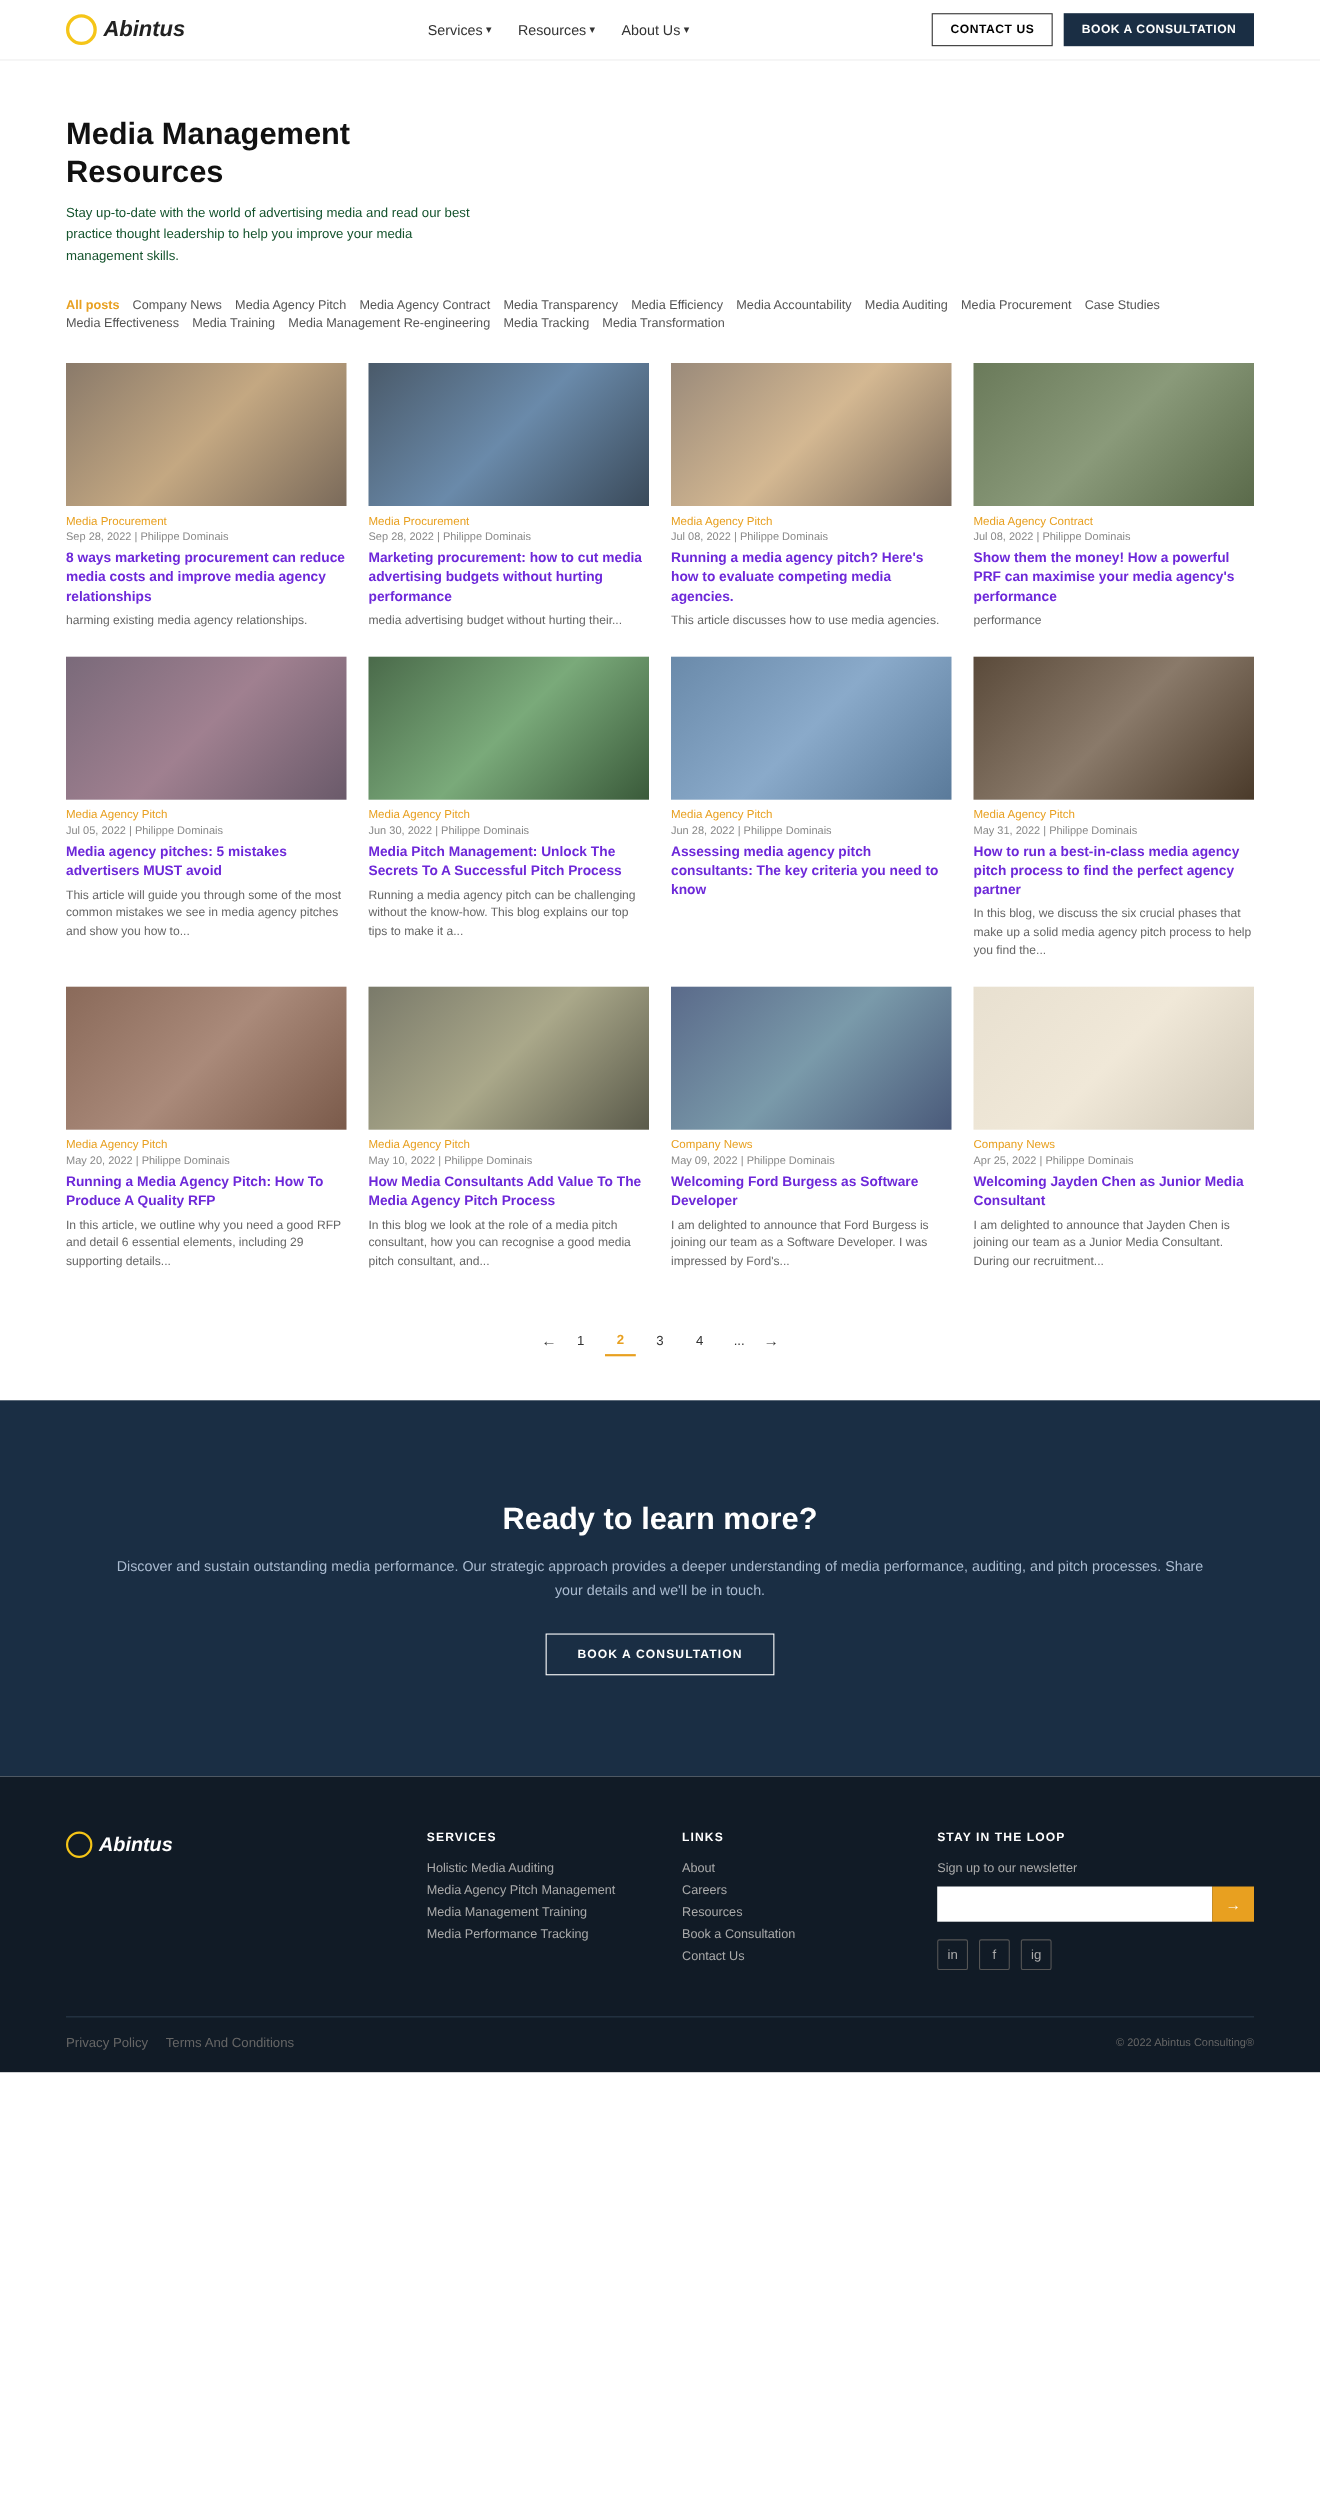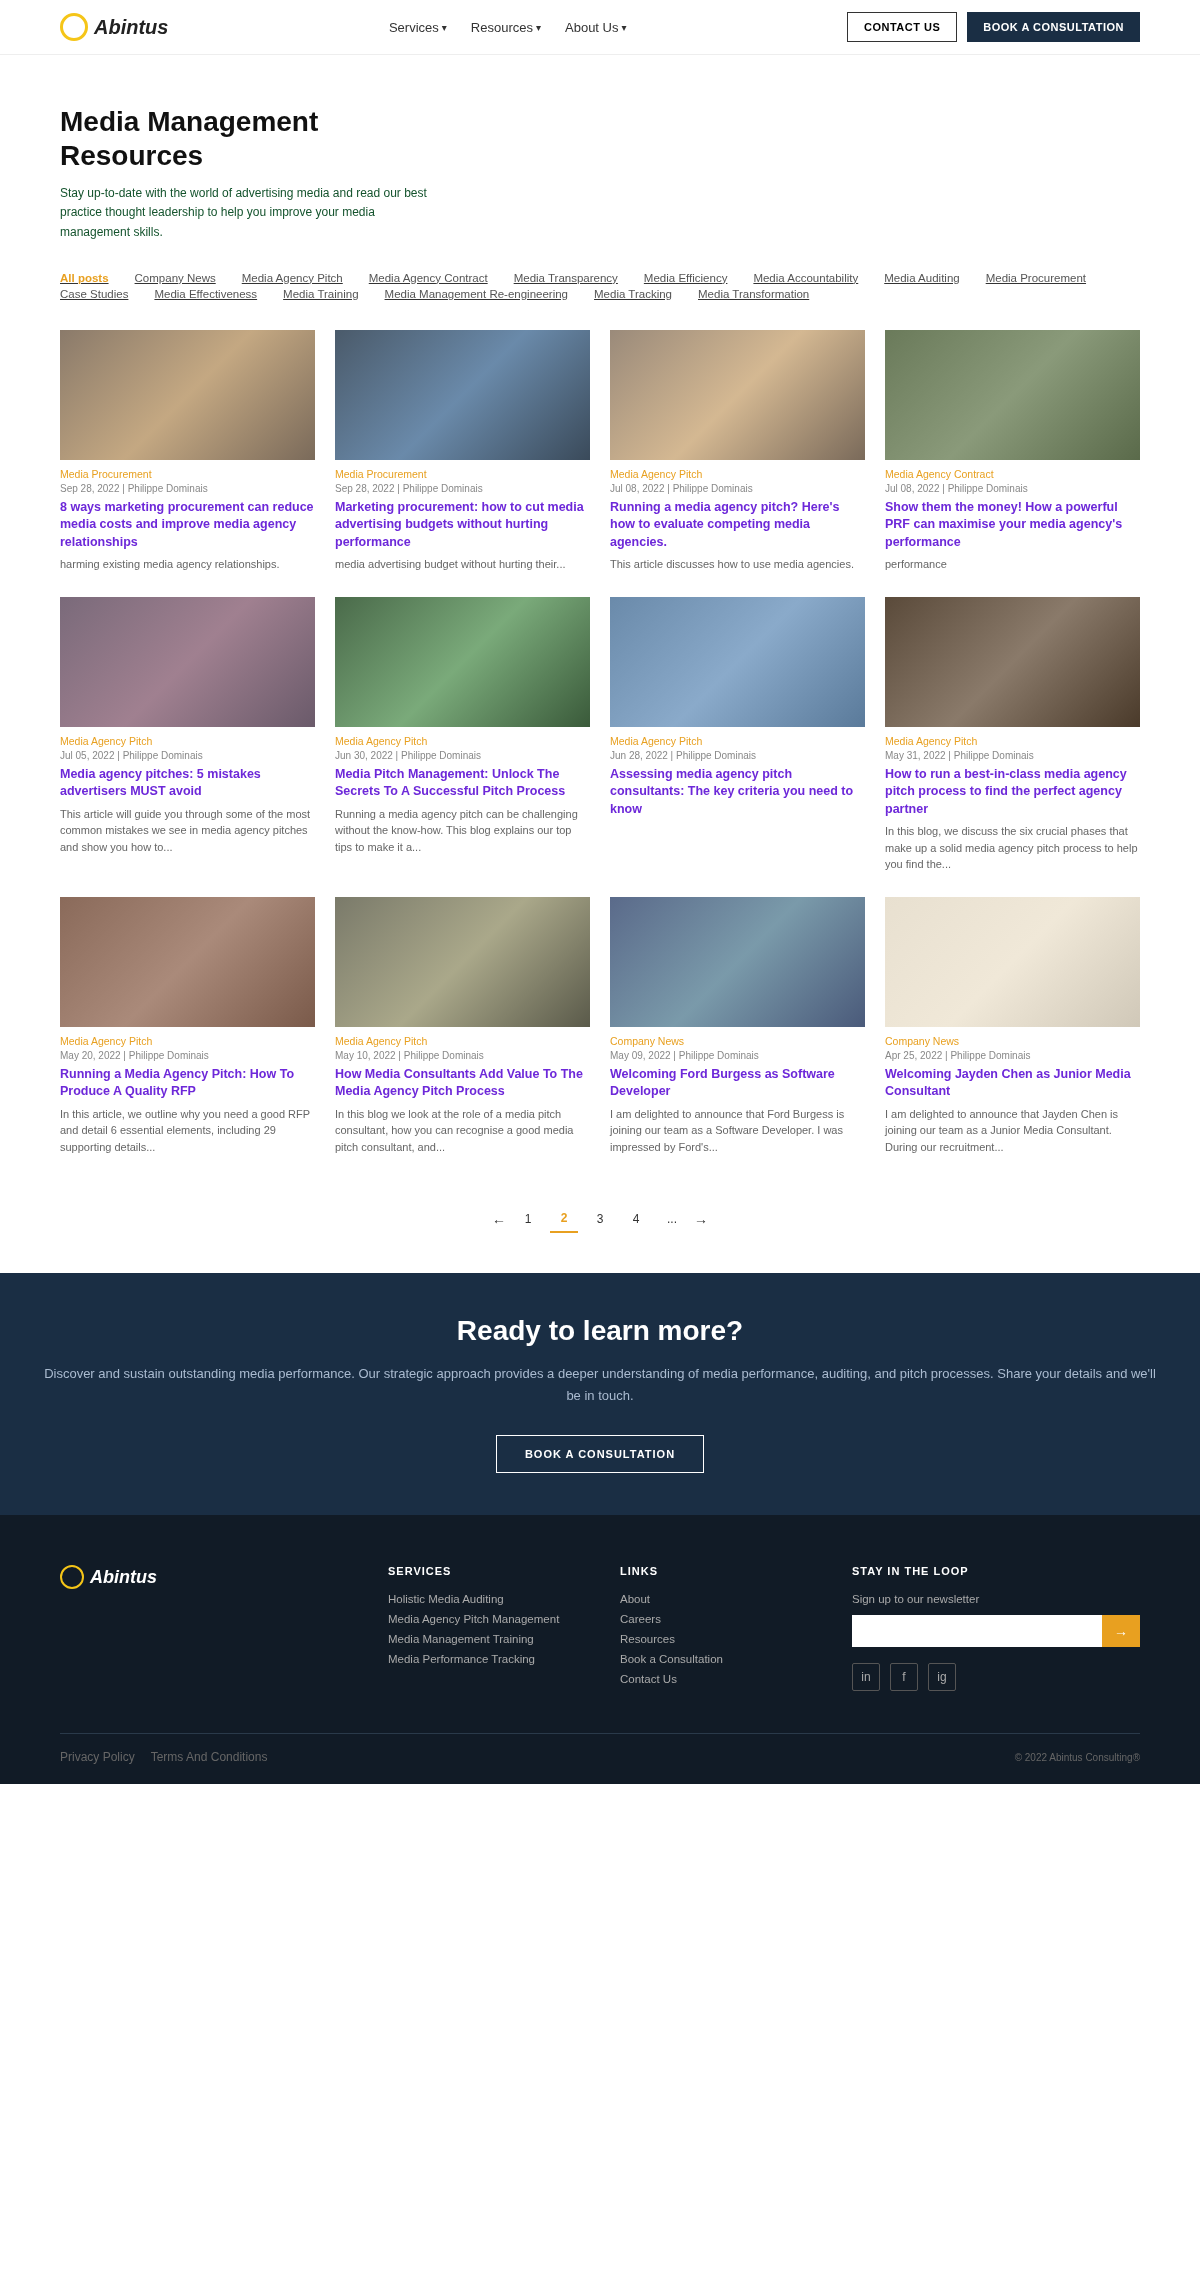--- a/index.html
+++ b/index.html
@@ -17,21 +17,21 @@
     .btn-contact { border: 1px solid #333; background: #fff; padding: 8px 16px; font-size: 11px; font-weight: 600; cursor: pointer; letter-spacing: 0.5px; }
     .btn-book { background: #1a2e44; color: #fff; border: none; padding: 8px 16px; font-size: 11px; font-weight: 600; cursor: pointer; letter-spacing: 0.5px; }
 
     
     .page-title-section { padding: 50px 60px 30px; max-width: 500px; }
     .page-title { font-size: 28px; font-weight: 800; color: #111; line-height: 1.2; margin-bottom: 12px; }
     .page-desc { font-size: 12px; color: #14532d; line-height: 1.6; }
 
     
     .filter-section { padding: 0 60px 20px; }
-    .filter-tags { display: flex; flex-wrap: wrap; gap: 4px 26px; font-size: 11.5px; text-decoration: underline; }
+    .filter-tags { display: flex; flex-wrap: wrap; gap: 4px 12px; font-size: 11.5px; }
     .filter-tag { color: #555; cursor: pointer; }
     .filter-tag.active { color: #e8a020; font-weight: 600; }
 
     
     .articles-section { padding: 10px 60px 30px; }
     .articles-grid { display: grid; grid-template-columns: repeat(4, 1fr); gap: 24px 20px; }
 
     .article-card { display: flex; flex-direction: column; }
     .article-img-placeholder { width: 100%; height: 130px; background: #bbb; margin-bottom: 8px; position: relative; overflow: hidden; }
     .article-category { font-size: 10.5px; color: #e8a020; margin-bottom: 3px; cursor: pointer; }
@@ -56,21 +56,21 @@
     
     .img-placeholder-inner { width: 100%; height: 100%; display: flex; align-items: center; justify-content: center; }
 
     
     .pagination { display: flex; justify-content: center; align-items: center; gap: 8px; padding: 20px 60px 40px; }
     .page-btn { width: 28px; height: 28px; display: flex; align-items: center; justify-content: center; font-size: 12px; cursor: pointer; border: none; background: none; color: #333; }
     .page-btn.active { color: #e8a020; font-weight: 700; border-bottom: 2px solid #e8a020; }
     .page-arrow { font-size: 14px; cursor: pointer; color: #333; background: none; border: none; }
 
     
-    .cta-section { background: #1a2e44; padding: 42px; text-align: center; }
+    .cta-section { background: #1a2e44; padding: 92px; text-align: center; }
     .cta-title { font-size: 28px; font-weight: 700; color: #fff; margin-bottom: 16px; }
     .cta-desc { font-size: 13px; color: #aabbd0; line-height: 1.7; margin-bottom: 28px; }
     .cta-btn { border: 1px solid #fff; background: transparent; color: #fff; padding: 12px 28px; font-size: 11px; font-weight: 600; letter-spacing: 1px; cursor: pointer; }
 
     
     .footer { background: #111b26; padding: 50px 60px 20px; }
     .footer-top { display: grid; grid-template-columns: 1.5fr 1fr 1fr 1.5fr; gap: 40px; margin-bottom: 40px; }
     .footer-logo { display: flex; align-items: center; gap: 6px; color: #fff; font-size: 18px; font-weight: 700; font-style: italic; margin-bottom: 16px; }
     .footer-logo-icon { width: 24px; height: 24px; border: 2px solid #f5c518; border-radius: 50%; display: inline-block; }
     .footer-col-title { font-size: 11px; font-weight: 700; color: #fff; letter-spacing: 1px; margin-bottom: 16px; text-transform: uppercase; }

